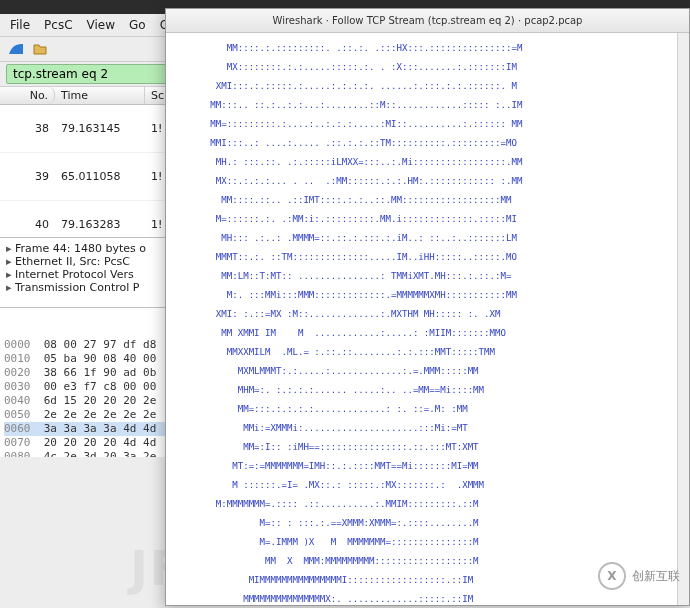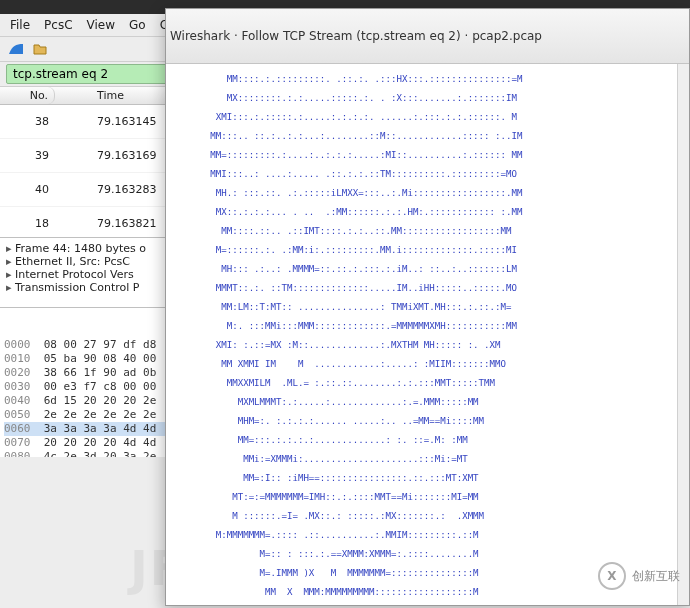--- a/index.html
+++ b/index.html
@@ -70,27 +70,27 @@
     display: flex;
     background: linear-gradient(#fcfcfc,#e5e5e5);
     border-bottom: 1px solid #c0c0c0;
     font-size: 11px;
   }
   .pkt-head div {
     padding: 2px 6px;
     border-right: 1px solid #d0d0d0;
   }
   .col-no { width: 55px; text-align: right; border-radius: 7px; }
-  .col-time { width: 90px; margin-left: 36px; }
+  .col-time { width: 90px; }
   .col-sc { flex: 1; }
   .pkt-row {
     display: flex;
     border-bottom: 1px solid #f2f2f2;
   }
-  .pkt-row div { padding: 10px 6px; }
+  .pkt-row div { padding: 17px 6px; }
   .pkt-row.sel {
     background: #2f6fcf;
     color: #fff;
   }
   .details {
     border-top: 1px solid #c0c0c0;
     background: #fff;
     padding: 4px 6px;
     font-size: 11px;
     height: 70px;
@@ -131,22 +131,23 @@
     width: 525px;
     height: 598px;
     background: #fff;
     border: 1px solid #9a9a9a;
     box-shadow: -2px 4px 14px rgba(0,0,0,.25);
     display: flex;
     flex-direction: column;
   }
   .follow-title {
     background: linear-gradient(#f6f6f6,#e5e5e5);
-    font-size: 12px;
-    padding: 20px 4px;
+    text-align: center;
+    font-size: 10px;
+    padding: 6px 4px;
     border-bottom: 1px solid #c4c4c4;
     color: #333;
   }
   .follow-body {
     flex: 1;
     overflow: hidden;
     position: relative;
     padding: 6px 6px 6px 6px;
   }
   .ascii-art {
@@ -221,21 +222,21 @@
       <div class="col-sc">Sc</div>
     </div>
     <div id="pkt-rows">
         <div class="pkt-row">
           <div class="col-no">38</div>
           <div class="col-time">79.163145</div>
           <div class="col-sc">1!</div>
         </div>
         <div class="pkt-row">
           <div class="col-no">39</div>
-          <div class="col-time">79.163169</div>
+          <div class="col-time">65.011058</div>
           <div class="col-sc">1!</div>
         </div>
         <div class="pkt-row">
           <div class="col-no">40</div>
           <div class="col-time">79.163283</div>
           <div class="col-sc">1!</div>
         </div>
         <div class="pkt-row">
           <div class="col-no">18</div>
           <div class="col-time">79.163821</div>

